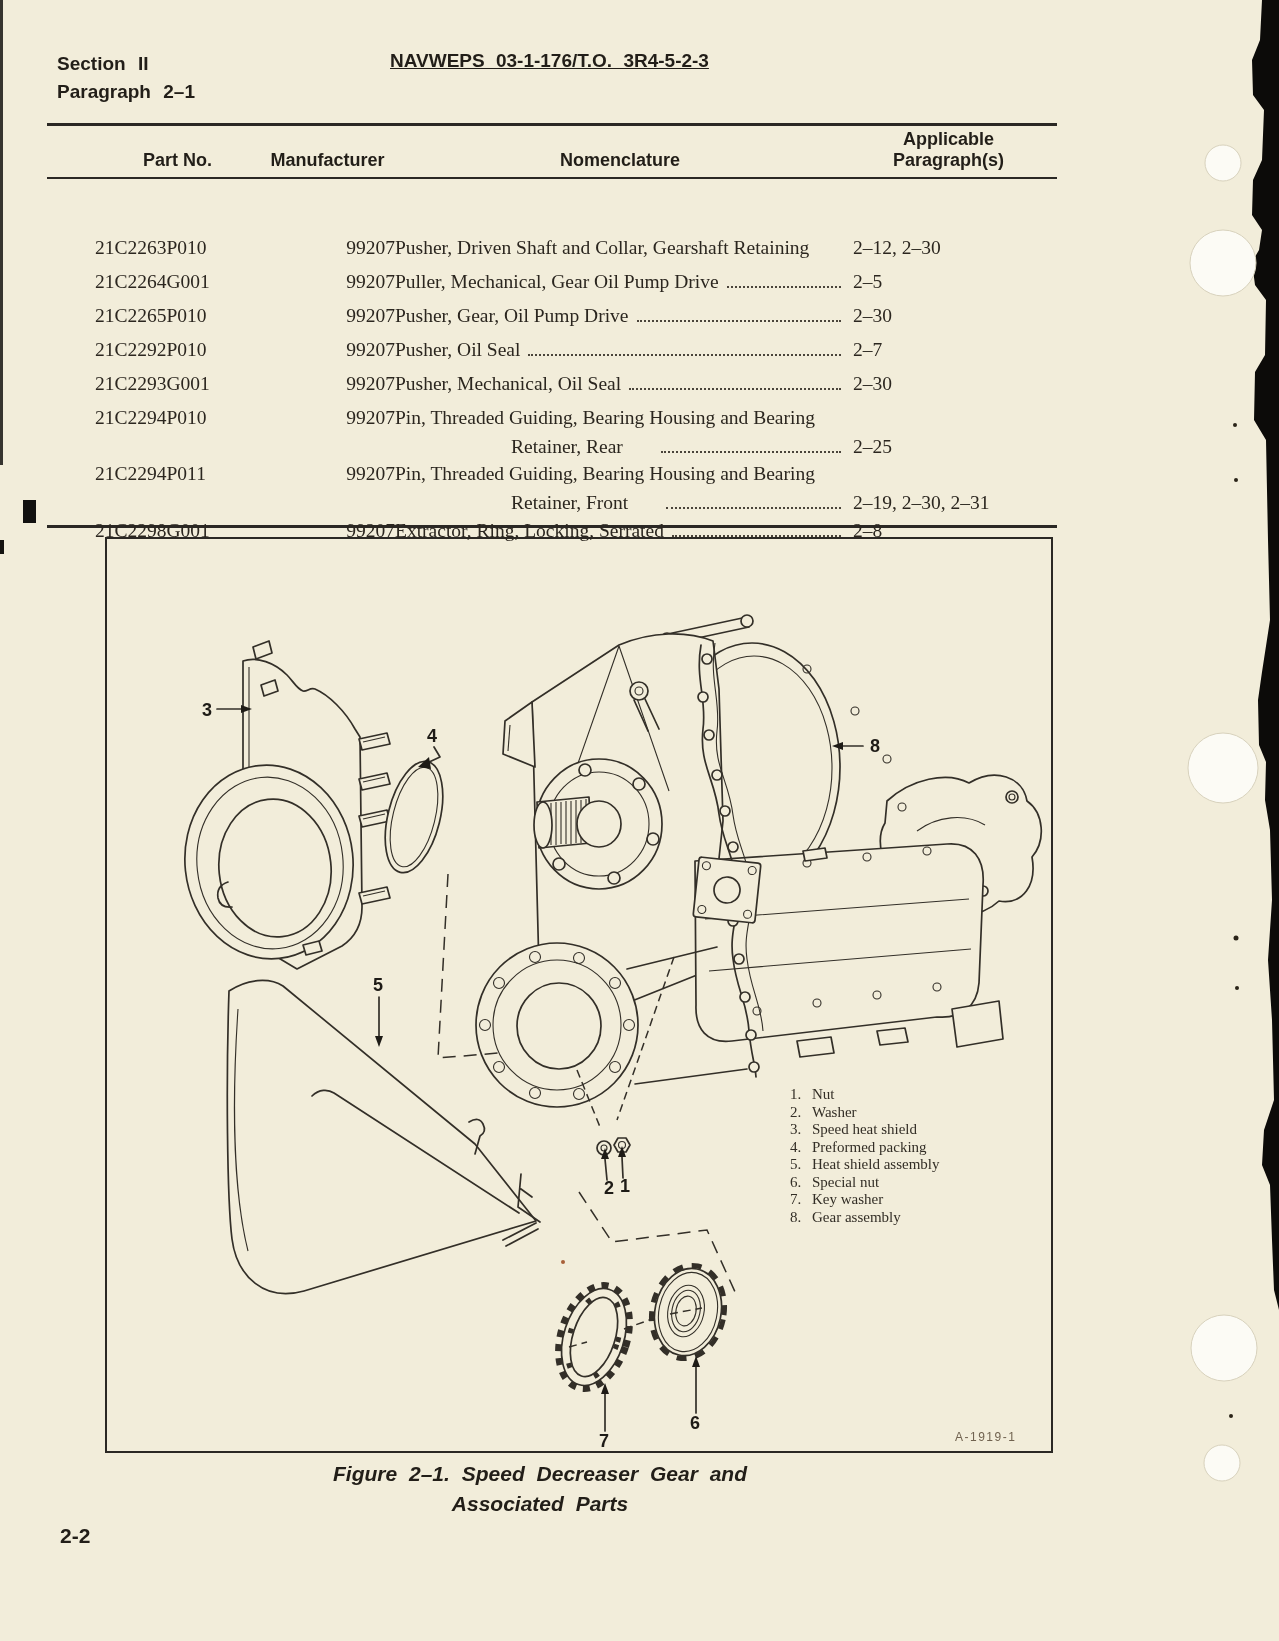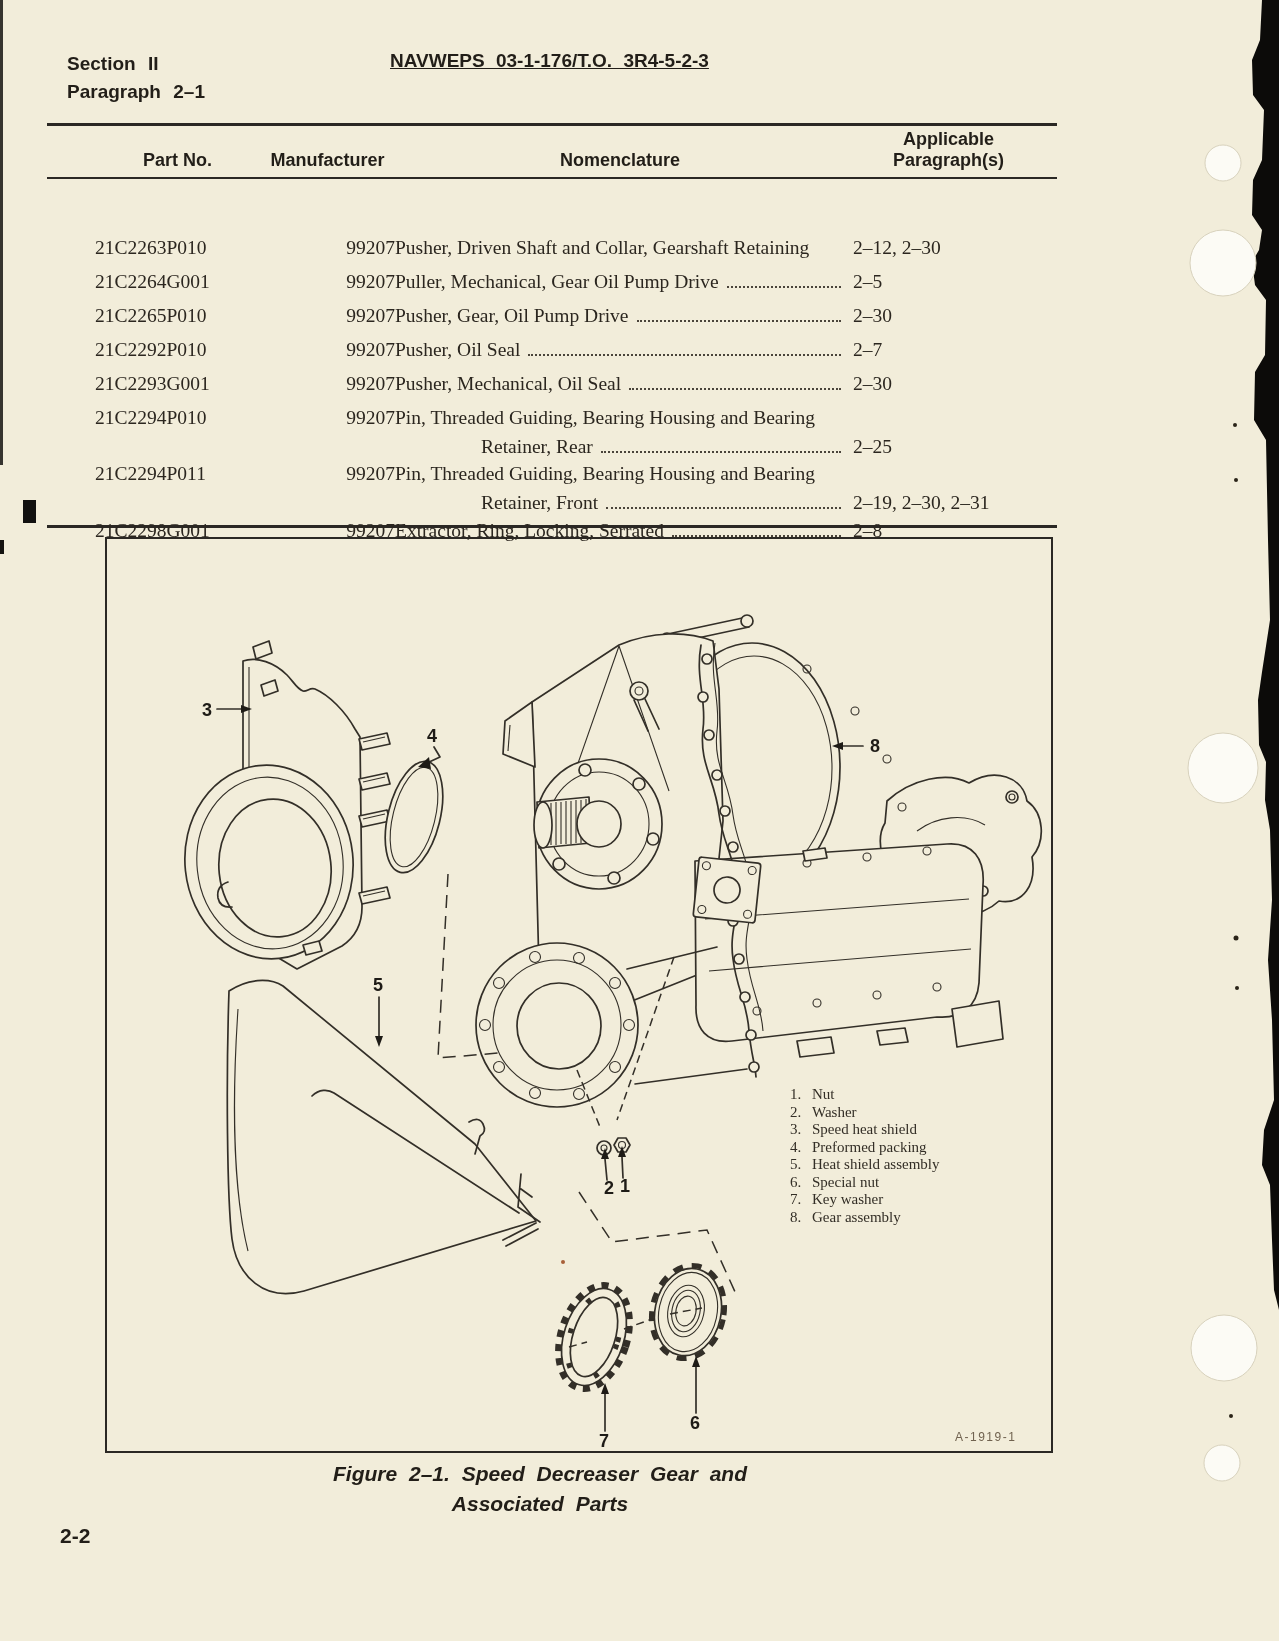--- a/index.html
+++ b/index.html
@@ -1,19 +1,19 @@
 <!DOCTYPE html>
 <html><head>
 <meta charset="utf-8">
 <style>
   html,body{margin:0;padding:0;background:#8a857a;}
   .page{position:relative;width:1279px;height:1641px;background:#f2edda;overflow:hidden;
         font-family:"Liberation Serif",serif;color:#2b261f;}
   
-  .hdr-left{position:absolute;left:67px;top:50px;font-family:"Liberation Sans",sans-serif;
+  .hdr-left{position:absolute;left:57px;top:50px;font-family:"Liberation Sans",sans-serif;
             font-weight:bold;font-size:19px;color:#221e18;line-height:28px;word-spacing:7px;}
   .hdr-doc{position:absolute;left:390px;top:50px;font-family:"Liberation Sans",sans-serif;
            font-weight:bold;font-size:19px;color:#221e18;word-spacing:6px;text-decoration:underline;}
   
   .ptable{position:absolute;left:47px;top:123px;width:1010px;height:408px;}
   .rule{position:absolute;left:0;width:1010px;background:#2b2824;}
   .rule.top{top:0;height:3px;}
   .rule.mid{top:54px;height:2px;}
   .rule.bot{top:402px;height:3px;}
   .thead{position:absolute;left:0;top:6px;width:1010px;display:grid;
@@ -26,21 +26,21 @@
   .h-app{grid-column:5;text-align:center;line-height:21px;}
   .trow{position:absolute;left:0;width:1010px;display:grid;
         grid-template-columns:48px 165px 135px 450px 207px;align-items:baseline;
         font-size:19.5px;color:#2b261f;}
   .c-part{grid-column:2;padding-left:0;margin-top:47px;}
   .c-mfr{grid-column:3;text-align:right;font-family:Liberation Serif, serif;}
   .c-nom{grid-column:4;}
   .c-app{grid-column:5;padding-left:8px;}
   .nomline{display:flex;align-items:baseline;}
   .dots{flex:1;border-bottom:2px dotted #4a443a;margin:0 4px 5px 8px;min-width:12px;}
-  .nl2{display:flex;align-items:baseline;margin-top:7px;}
+  .nl2{display:flex;align-items:baseline;margin-top:7px;gap:30px;}
   .nl2 .ind{display:inline-block;width:86px;}
   .tworow .c-app{align-self:end;}
   
   .figsvg{position:absolute;left:105px;top:537px;border:2px solid #2b2824;background:transparent;}
   .legend{position:absolute;left:790px;top:1086px;width:180px;font-size:15px;
           line-height:17.5px;color:#332e26;}
   .legend .row{display:flex;}
   .legend .num{width:22px;text-align:left;}
   .plate-no{position:absolute;left:955px;top:1430px;font-size:12px;letter-spacing:1.5px;
             color:#70624f;font-family:"Liberation Sans",sans-serif;}

